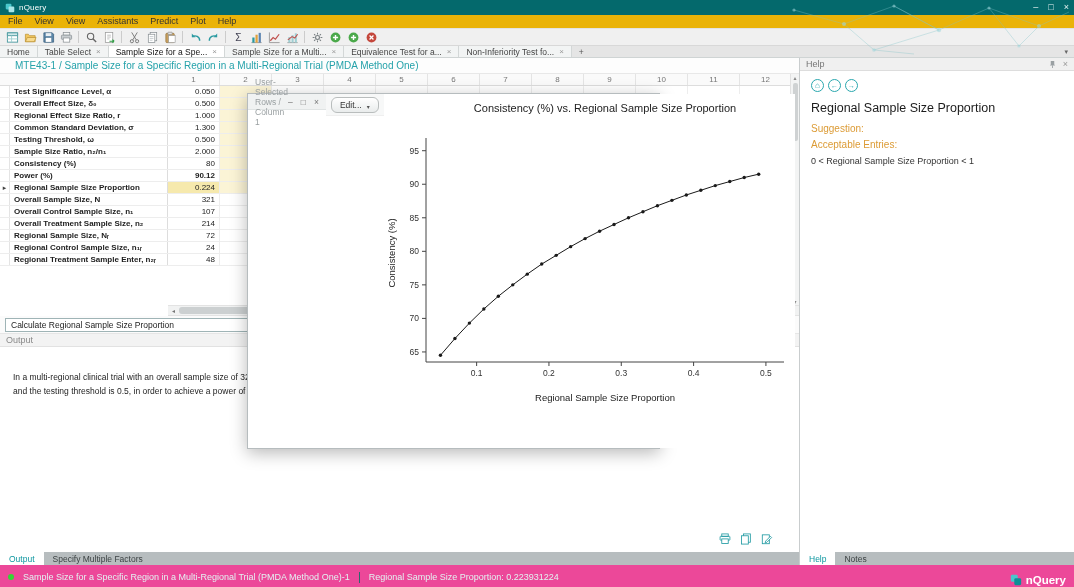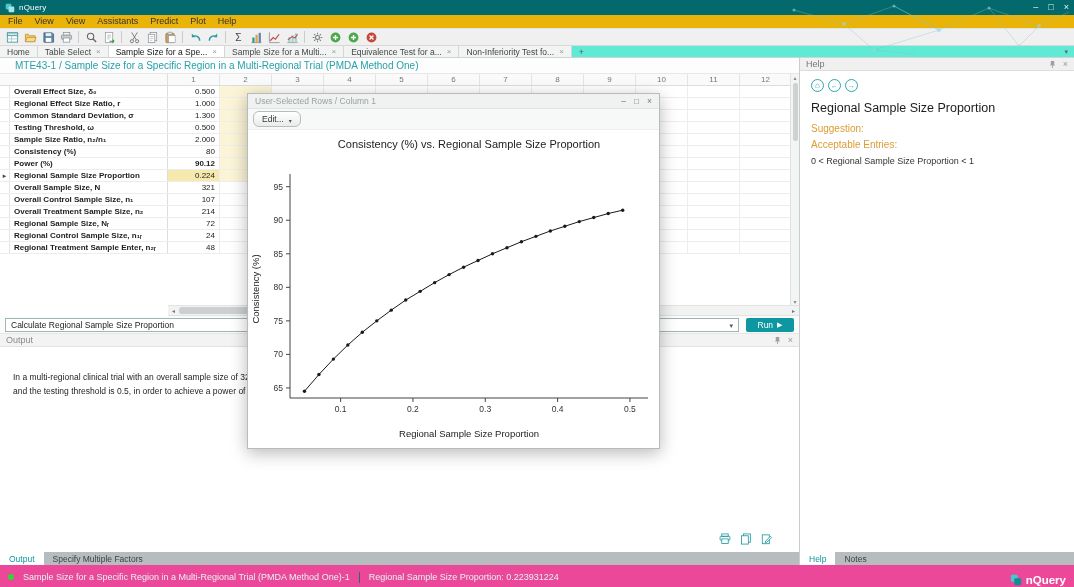--- a/index.html
+++ b/index.html
@@ -19,21 +19,21 @@
   .menubar{height:14px;background:#eab308;display:flex;align-items:flex-end;font-size:9px;color:#333;border-bottom:1px solid #e3e3e3;padding-left:2px;position:relative;z-index:2}
   .mitem{padding:0 6px;line-height:14px}
 
   
   .toolbar{height:17px;background:#f0f0f0;display:flex;align-items:center;border-bottom:1px solid #d8d8d8;padding-left:3px;position:relative;z-index:2}
   .tbtn{width:18px;height:16px;display:flex;align-items:center;justify-content:center}
   .tbtn svg{width:13px;height:13px}
   .tsep{width:1px;height:12px;background:#ccc;margin:0 3px}
 
   
-  .tabbar{height:12px;background:#5eead4;display:flex;align-items:stretch;font-size:8.5px;color:#444;border-bottom:1px solid #cfd4d4}
+  .tabbar{height:12px;background:#e5e5e5;display:flex;align-items:stretch;font-size:8.5px;color:#444;border-bottom:1px solid #cfd4d4}
   .tab{padding:0 7px;display:flex;align-items:center;gap:5px;border-right:1px solid #d3d7d7;background:#f2f4f4;white-space:nowrap}
   .tab.active{background:#fff;color:#111}
   .tab .x{color:#999;font-size:8px}
   .tab .x:empty{display:none}
   .tabplus{padding:0 7px;display:flex;align-items:center;color:#555}
   .taboverflow{margin-left:auto;padding:0 6px;display:flex;align-items:center;color:#666;font-size:7px}
 
   
   .workspace{display:flex;height:507px}
   .main{flex:1;min-width:0;display:flex;flex-direction:column;background:#fff;position:relative}
@@ -101,21 +101,21 @@
   .help-text{font-size:9px;color:#333;line-height:1.45;margin-bottom:11px}
   .help-sub{font-size:10px;color:#dc9b35;margin-bottom:5px}
 
   
   .statusbar{height:24px;background:#ec4899;display:flex;align-items:center;color:#e3f2f2;font-size:9px;padding:0 8px;gap:9px}
   .dot{width:6px;height:6px;border-radius:50%;background:#35d435;flex:0 0 6px}
   .sdiv{width:1px;height:11px;background:#2a6a6d}
   .slogo{margin-left:auto;display:flex;align-items:flex-end;gap:4px;font-weight:bold;font-size:11.5px;color:#fff;align-self:flex-end;margin-bottom:3px}
 
   
-  .floatwin{position:absolute;left:247px;top:93px;width:413px;height:356px;background:#fff;border:1px solid #b6bcbe;box-shadow:0 4px 16px rgba(0,0,0,.28);display:flex;flex-direction:column;z-index:10}
+  .floatwin{position:absolute;left:247px;top:93px;width:413px;height:356px;background:#fff;border:1px solid #b6bcbe;box-shadow:0 4px 16px rgba(0,0,0,.28);display:flex;z-index:10}
   .fw-title{height:16px;background:#f0f2f2;border-bottom:1px solid #e0e4e4;display:flex;align-items:center;padding:0 7px;font-size:8.5px;color:#9aa0a2}
   .fw-controls{margin-left:auto;display:flex;gap:8px;color:#777;font-size:8.5px}
   .fw-toolbar{height:22px;background:#f7f8f8;display:flex;align-items:center;padding:0 5px;border-bottom:1px solid #efefef}
   .editbtn{border:1px solid #b9bdbd;background:linear-gradient(#fff,#e9ecec);font-size:8.5px;color:#333;padding:2px 8px;border-radius:6px;display:flex;align-items:flex-end;gap:5px}
   .editbtn .arrow{font-size:6px;color:#555}
   .fw-chart{flex:1;background:#fff}
 </style>
 </head>
 <body>
 
@@ -345,20 +345,36 @@
             <div class="hcell">6</div>
             <div class="hcell">7</div>
             <div class="hcell">8</div>
             <div class="hcell">9</div>
             <div class="hcell">10</div>
             <div class="hcell">11</div>
             <div class="hcell">12</div>
         </div>
         <div class="tbody">
 
+            <div class="trow c2y">
+              <div class="gut"></div>
+              <div class="lbl">Test Significance Level, α</div>
+              <div class="cell v1">0.050</div>
+              <div class="cell c2"></div>
+              <div class="cell"></div>
+              <div class="cell"></div>
+              <div class="cell"></div>
+              <div class="cell"></div>
+              <div class="cell"></div>
+              <div class="cell"></div>
+              <div class="cell"></div>
+              <div class="cell"></div>
+              <div class="cell"></div>
+              <div class="cell"></div>
+            </div>
 
             <div class="trow c2y">
               <div class="gut"></div>
               <div class="lbl">Overall Effect Size, δ₀</div>
               <div class="cell v1">0.500</div>
               <div class="cell c2"></div>
               <div class="cell"></div>
               <div class="cell"></div>
               <div class="cell"></div>
               <div class="cell"></div>

